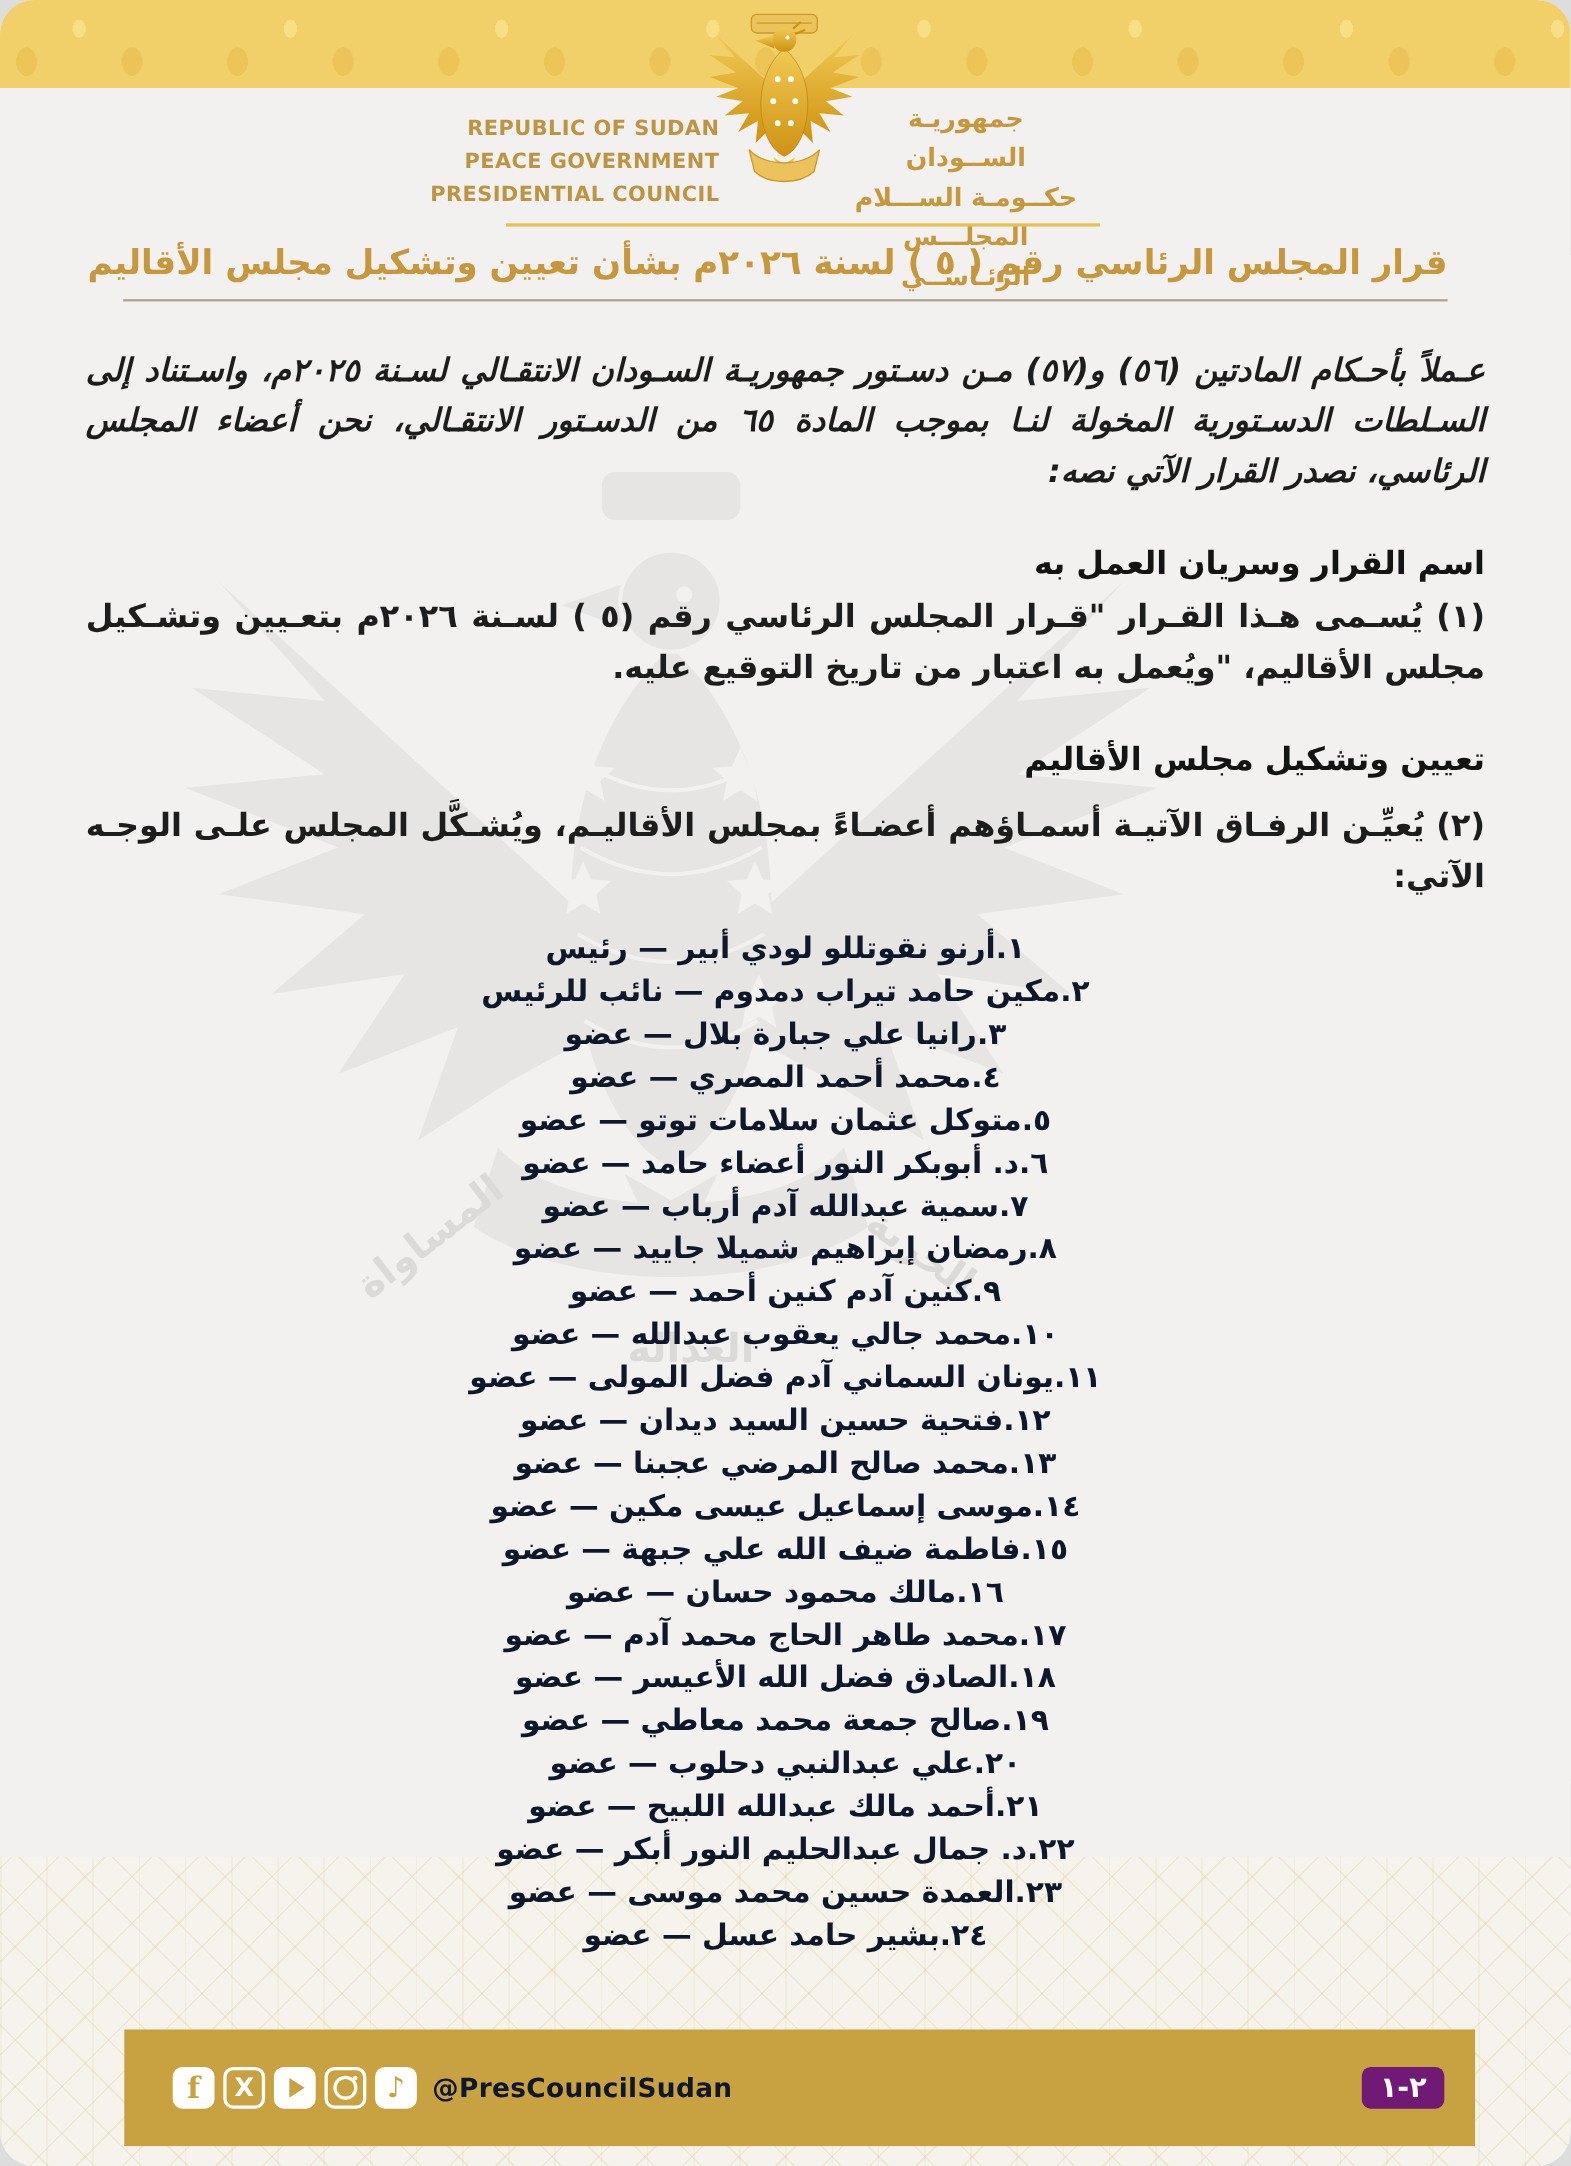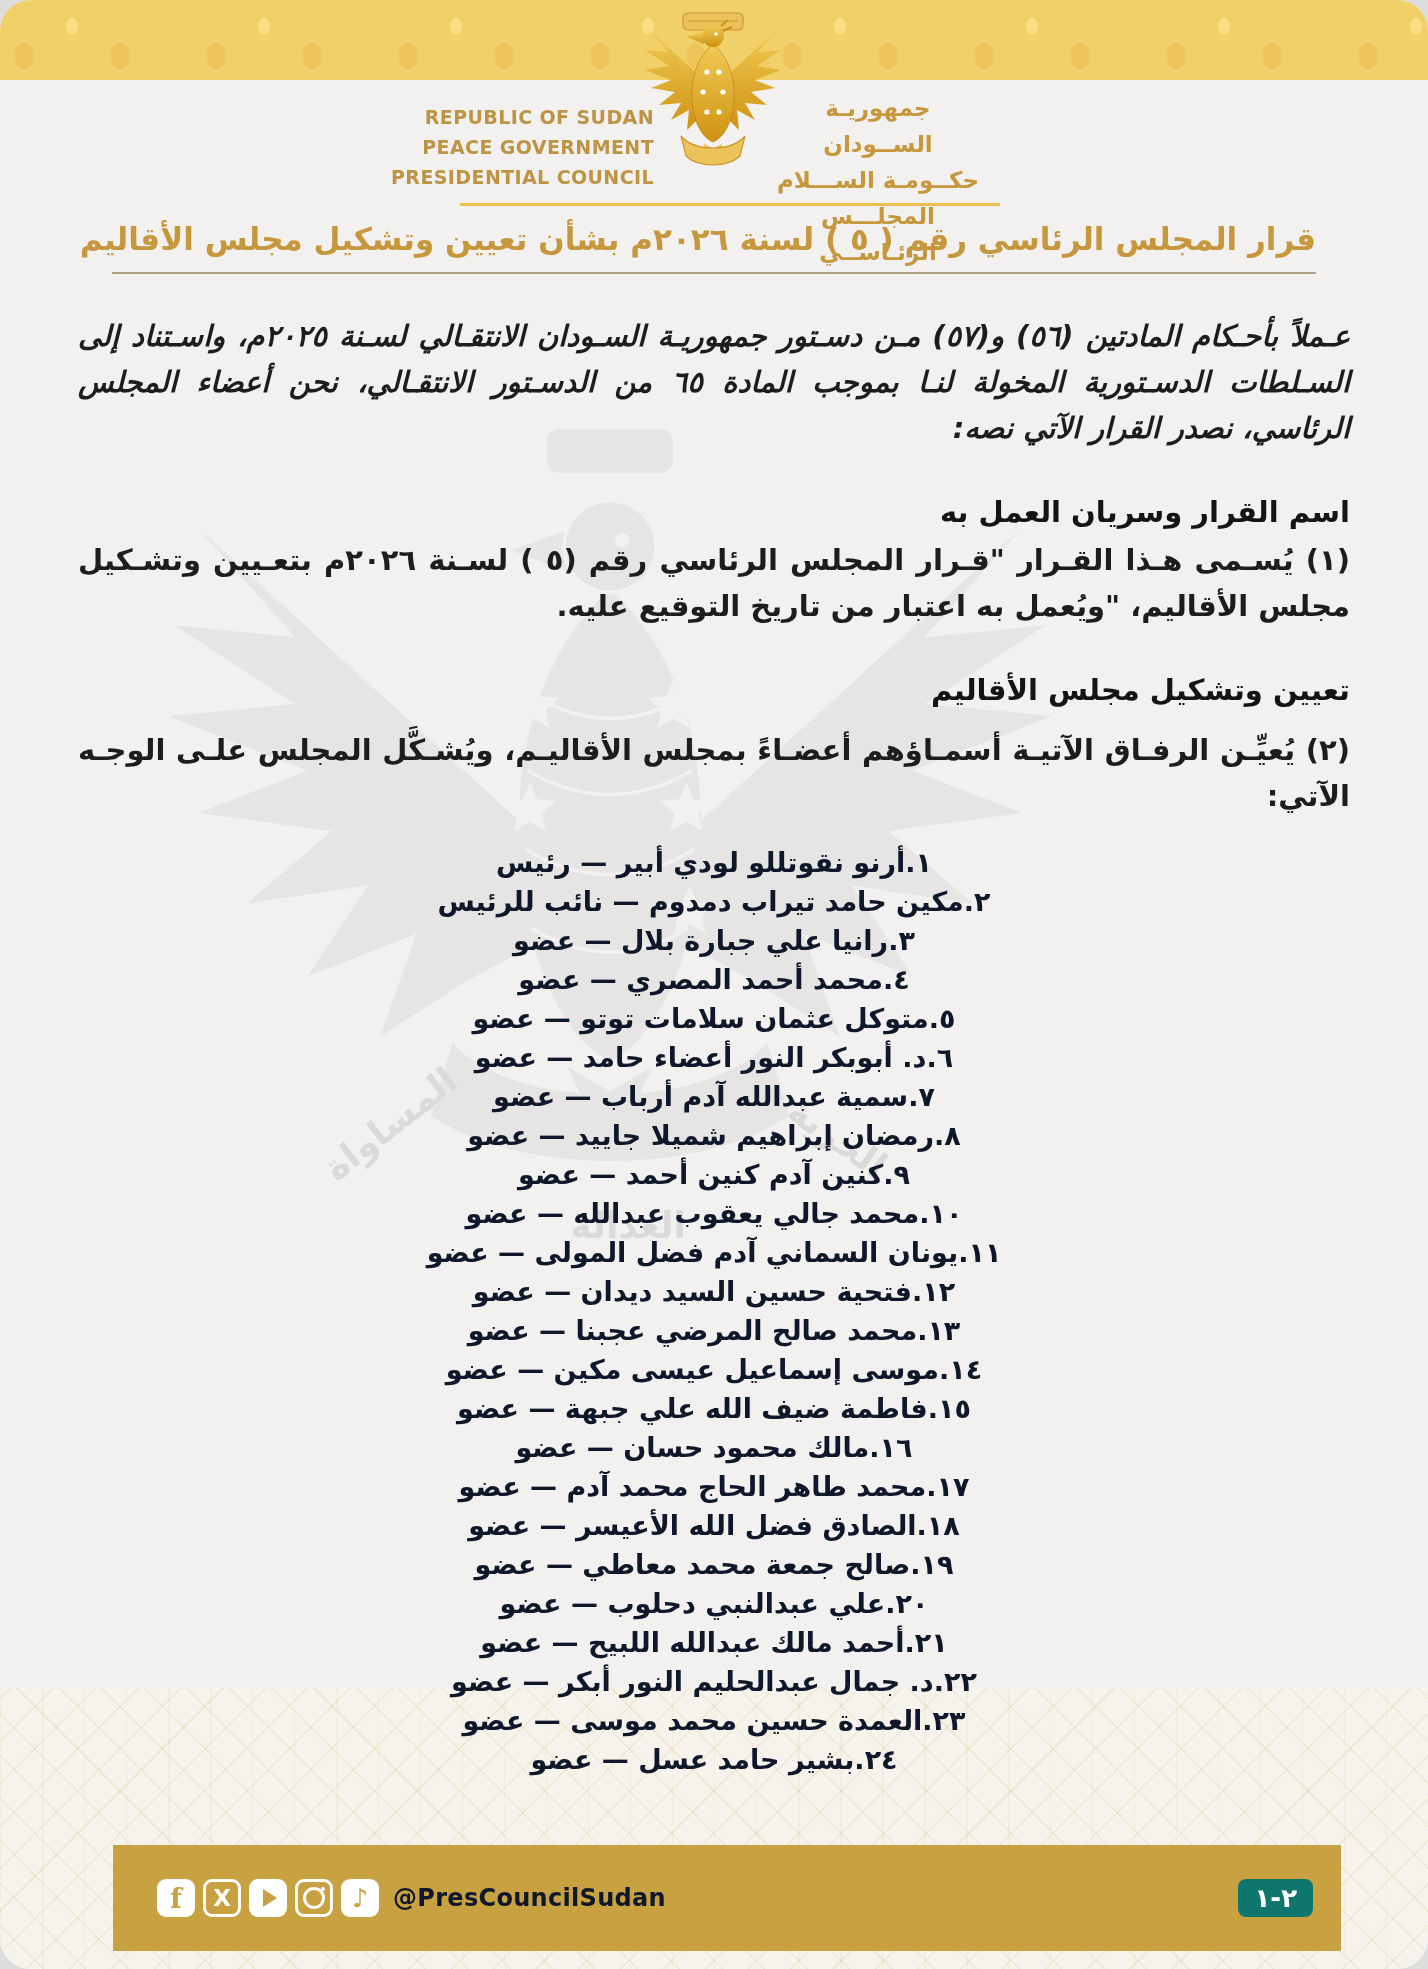--- a/index.html
+++ b/index.html
@@ -54,21 +54,21 @@
   .sicon.solid{background:#FFF;color:#C8A140;}
   .sicon.outline{border:3px solid #FFF;color:#FFF;}
   .fb-glyph{font-family:"DejaVu Serif",serif;font-weight:bold;font-size:27px;line-height:1;}
   .x-glyph{font-weight:bold;font-size:23px;line-height:1;}
   .play-glyph{width:0;height:0;border-left:14px solid #C8A140;
     border-top:9px solid transparent;border-bottom:9px solid transparent;margin-left:3px;}
   .ig-lens{width:16px;height:16px;border:3px solid #FFF;border-radius:50%;}
   .ig-dot{position:absolute;top:5px;right:5px;width:4px;height:4px;border-radius:50%;background:#FFF;}
   .tk-glyph{font-size:26px;font-weight:bold;line-height:1;}
   .handle{color:#0f172a;font-weight:bold;font-size:24px;margin-left:14px;letter-spacing:.3px;}
-  .page-badge{margin-left:auto;background:#0f766e;color:#FFF;font-weight:bold;font-size:26px;
+  .page-badge{margin-left:auto;background:#701a75;color:#FFF;font-weight:bold;font-size:26px;
     padding:4px 16px;border-radius:8px;direction:rtl;}
 </style>
 </head>
 <body>
 
 <div class="page">
 
   <div class="top-band"></div>
 
   <div class="eng-block">

